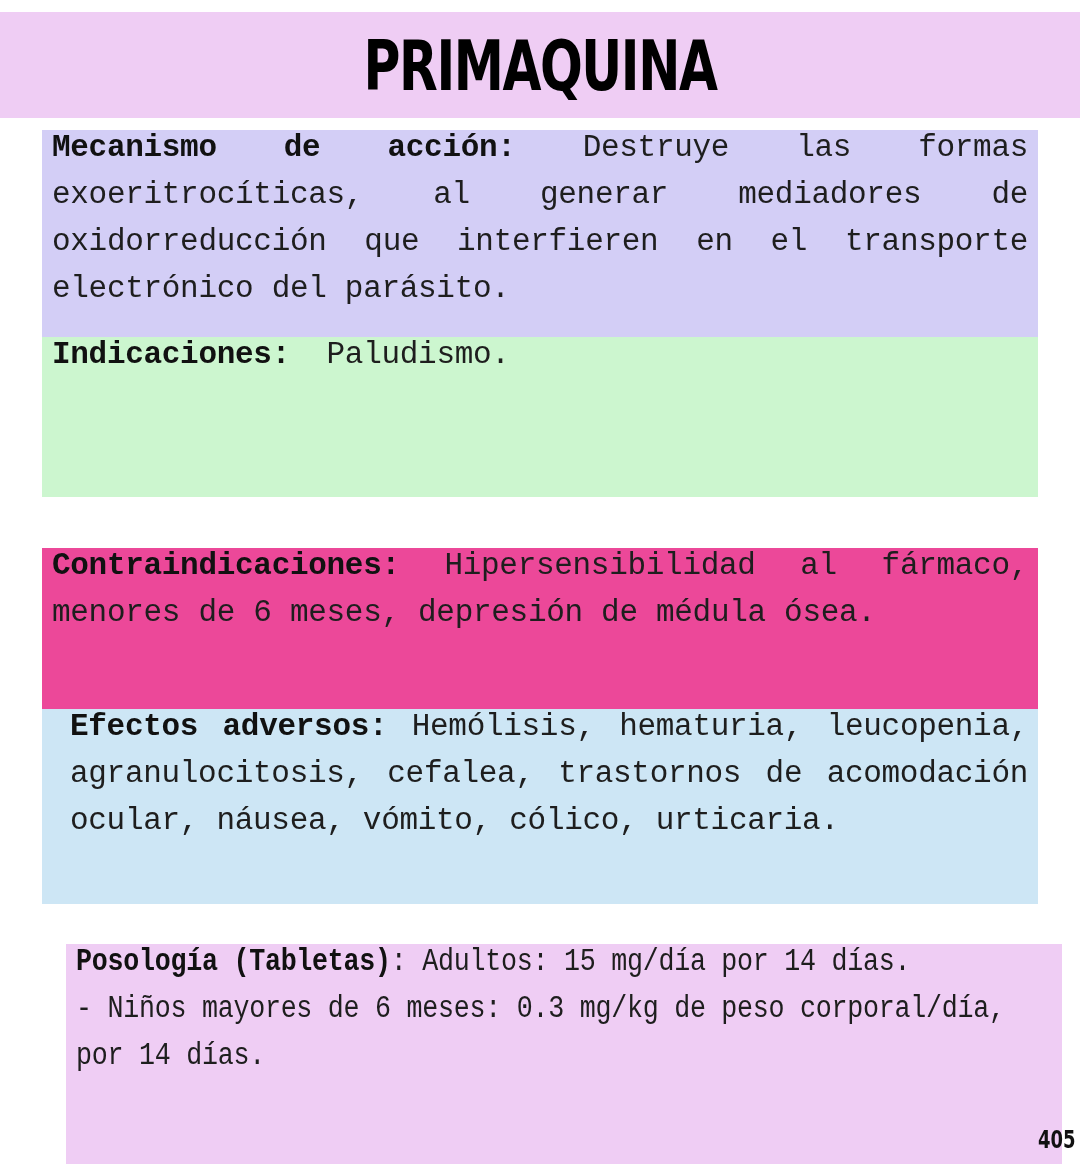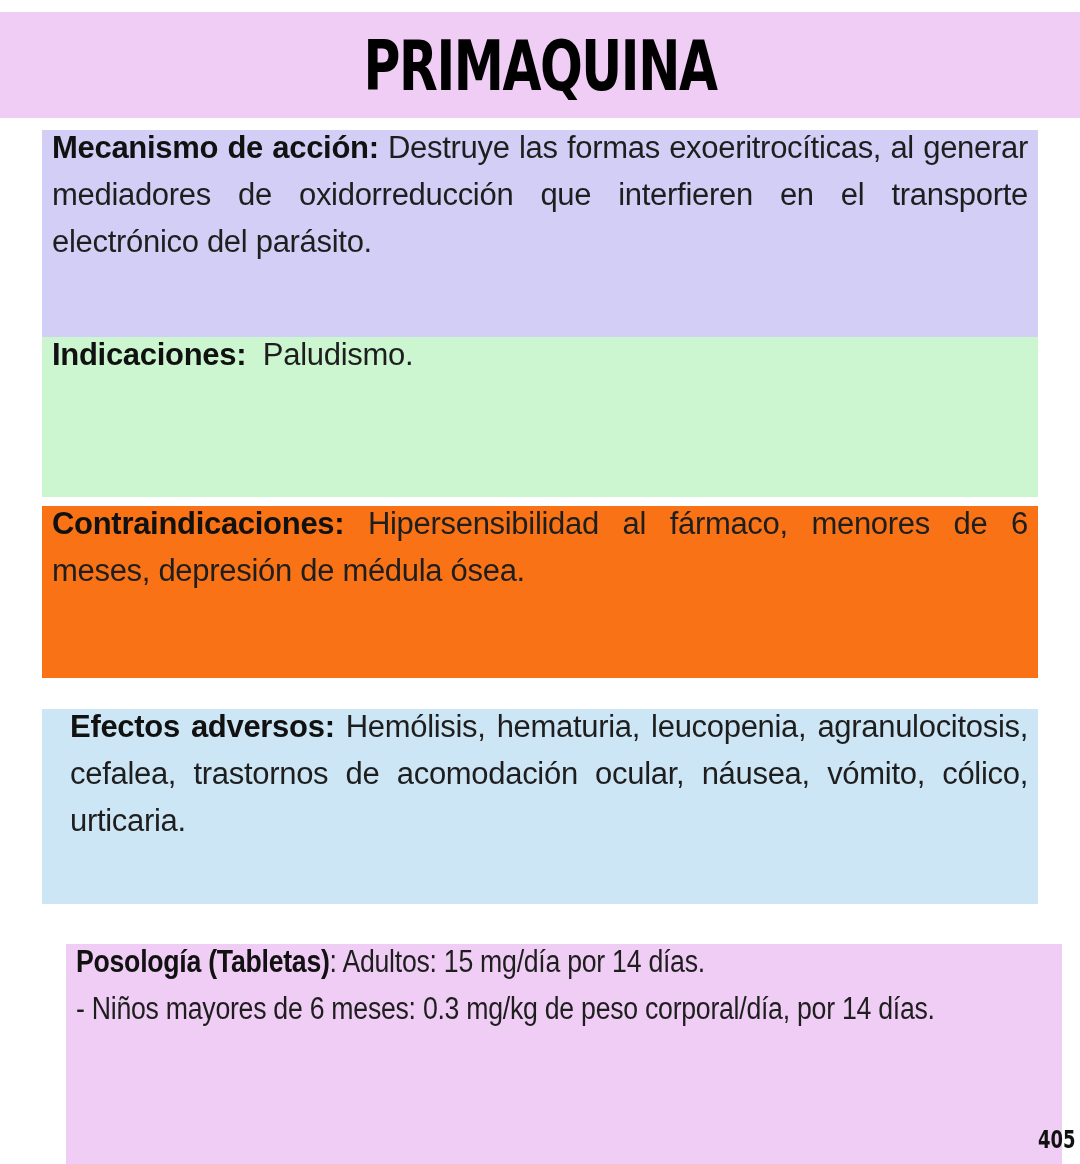--- a/index.html
+++ b/index.html
@@ -2,27 +2,27 @@
 <html><head>
 <meta charset="utf-8">
 <style>
   html, body { margin:0; padding:0; }
   body { width:1080px; height:1164px; background:#ffffff; position:relative; overflow:hidden;
          font-family:"Liberation Sans", "DejaVu Sans", sans-serif; color:#1e1e1e; }
   .header { position:absolute; left:0; top:12px; width:1080px; height:106px; background:#efcdf4; }
   .title { position:absolute; left:0; top:14px; width:1080px; text-align:center;
            font-family:"DejaVu Sans", sans-serif; font-weight:bold; font-size:70px; line-height:80px;
            color:#000; letter-spacing:-2px; transform:scaleX(0.72); transform-origin:center; }
-  .box { position:absolute; left:42px; width:996px; box-sizing:border-box; padding:0 10px; }
+  .box { position:absolute; left:42px; width:996px; box-sizing:border-box; padding:0 10px;font-family:Liberation Mono, monospace; }
   .box p { margin:0; font-size:31px; line-height:47px; text-align:justify; text-align-last:left;
            letter-spacing:-0.3px; }
   .lbl { font-weight:bold; color:#111; }
   .b1 { top:130px; height:208px; background:#d3cef6; }
   .b2 { top:337px; height:160px; background:#ccf6cf; }
-  .b3 { top:506px; height:172px; background:#f97316; }
+  .b3 { top:548px; height:172px; background:#ec4899; }
   .b4 { top:709px; height:195px; background:#cde6f5;padding-left:28px; }
   .b5 { top:944px; height:268px; background:#efcdf4;margin-left:24px; }
   .b1 p, .b2 p, .b3 p, .b4 p { margin-top:-6px; }
   .cond { transform:scaleX(0.86); transform-origin:left top; width:1133px; }
   .cond p { text-align:left; margin-top:-6px; }
   .pagenum { position:absolute; left:1038px; top:1126px; font-family:"DejaVu Sans", sans-serif;
              font-weight:bold; font-size:24px; color:#111; transform:scaleX(0.75); transform-origin:left top; }
 </style>
 </head>
 <body>

